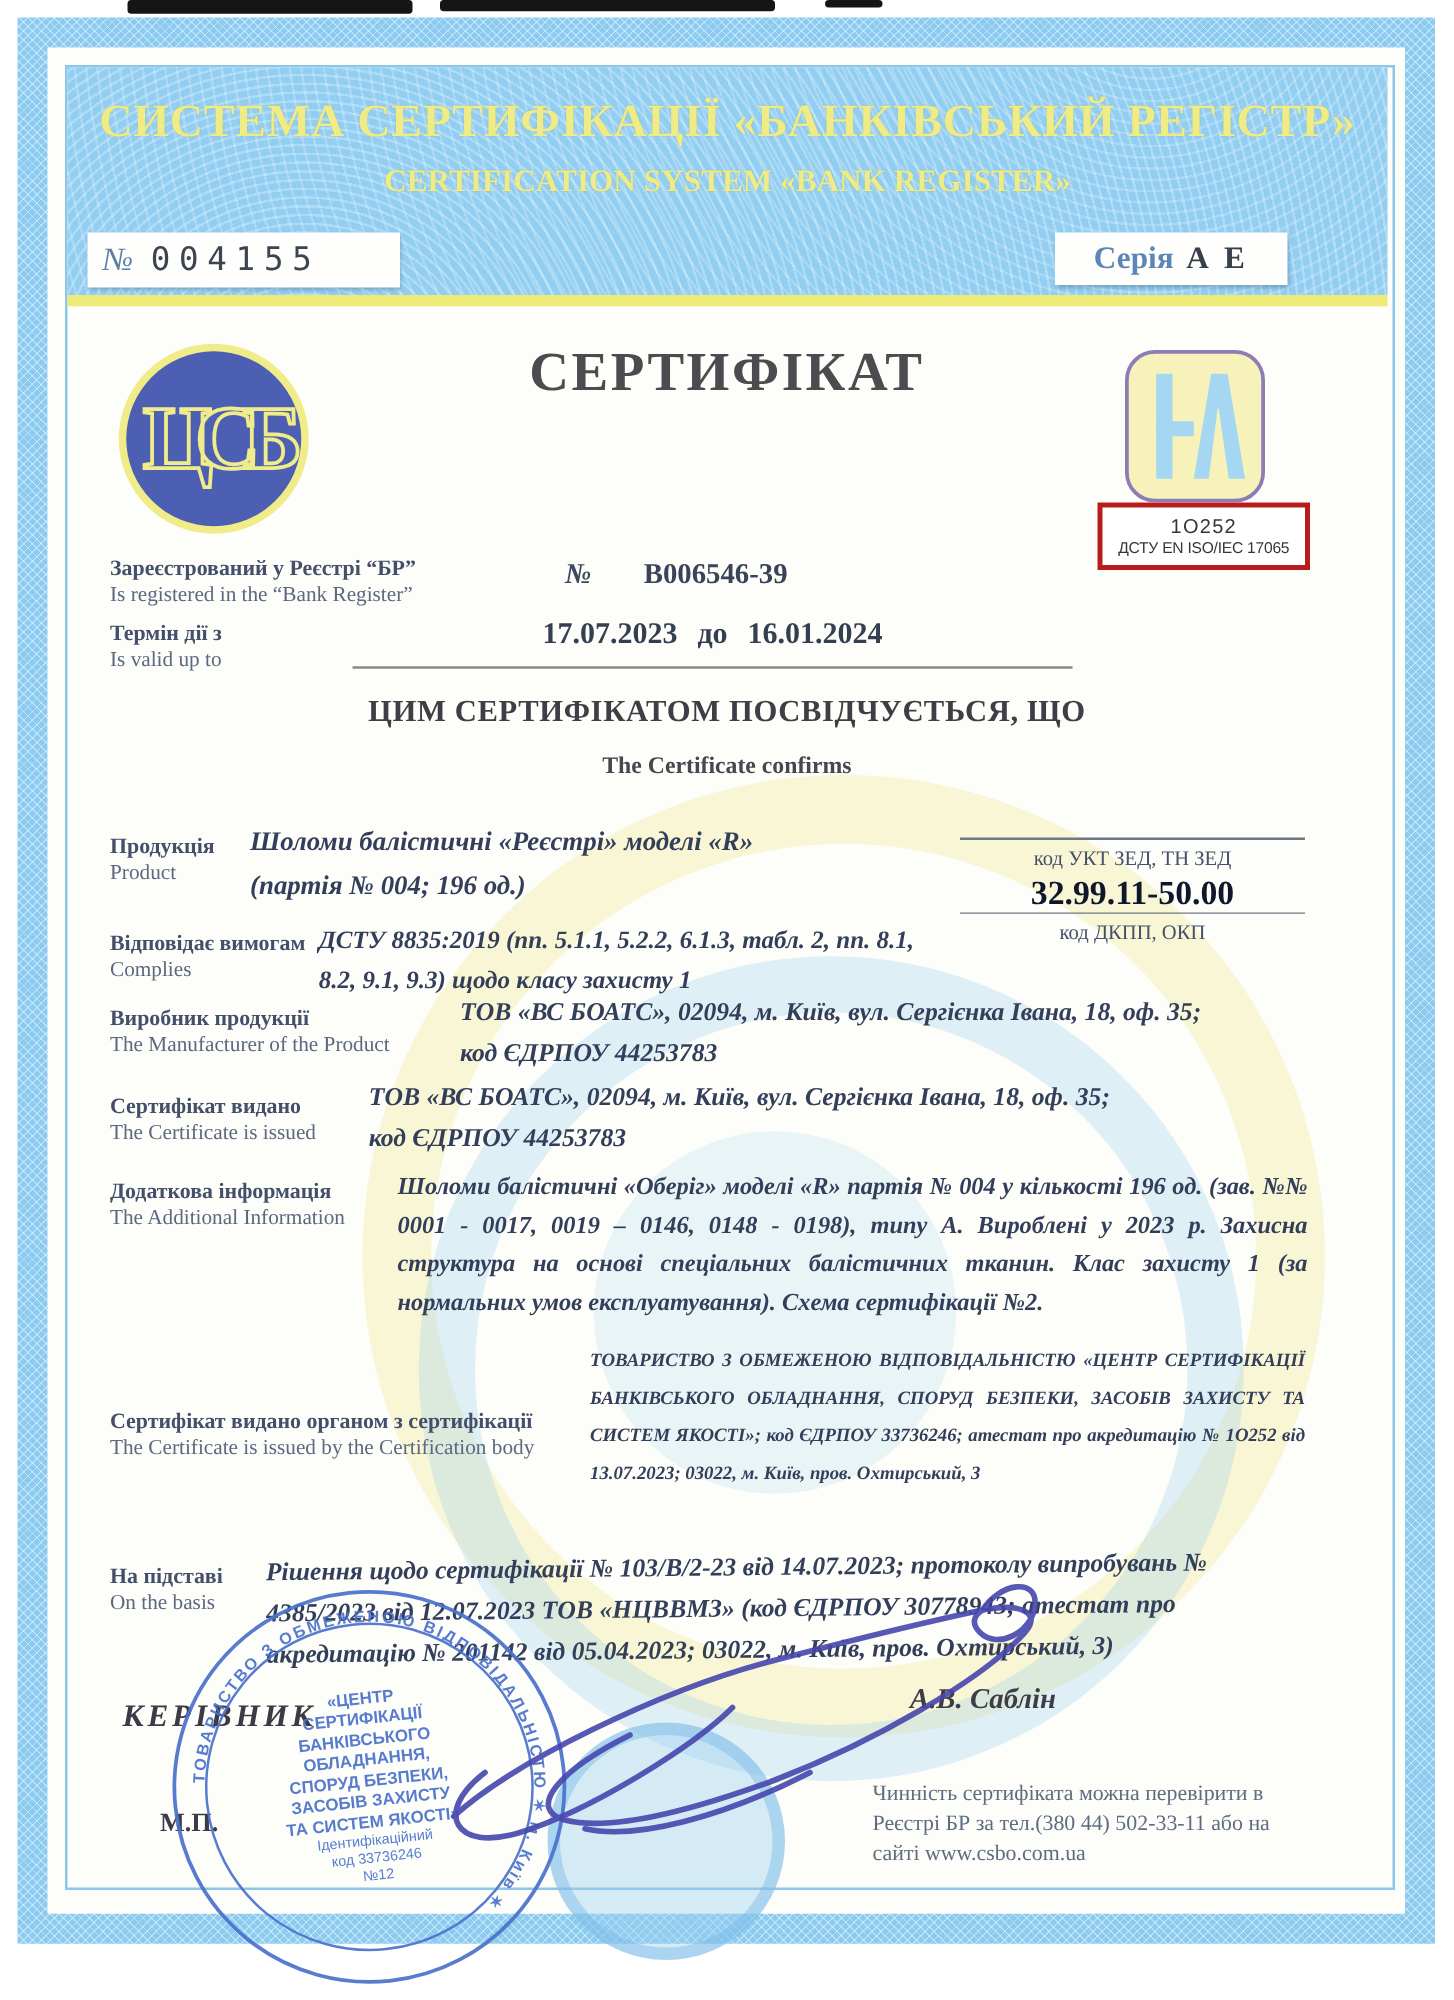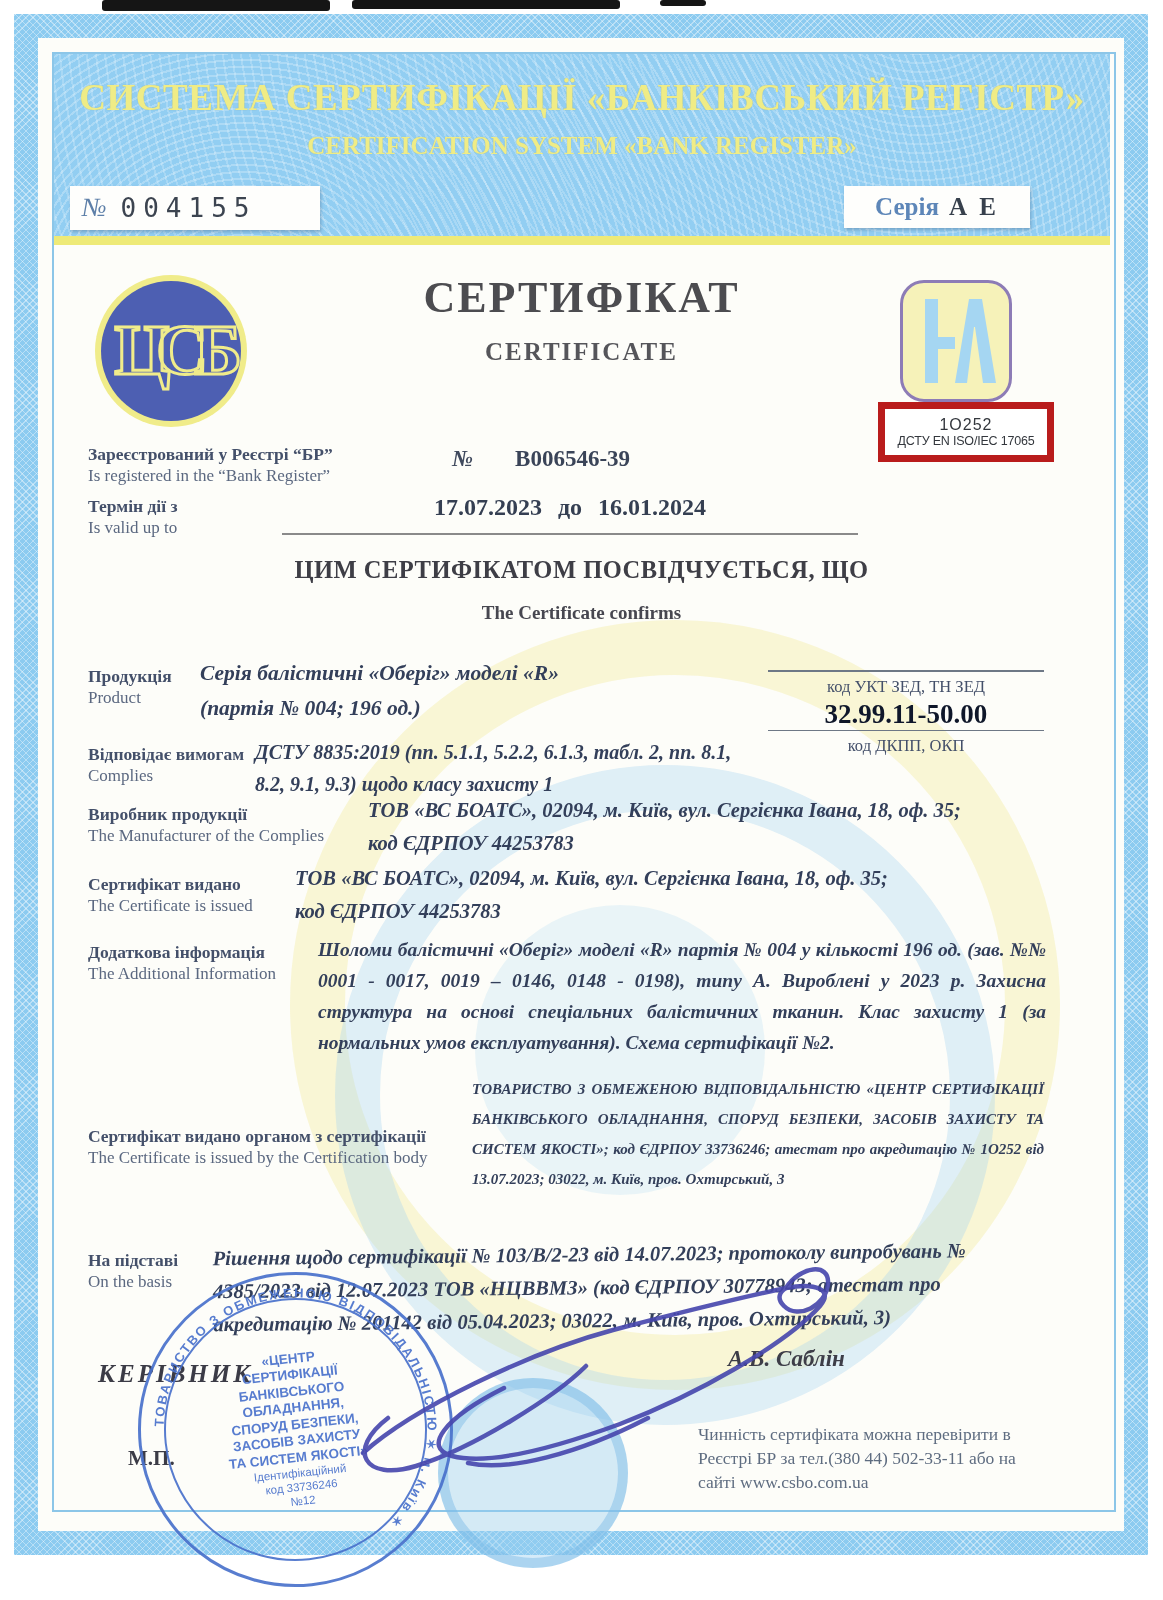--- a/index.html
+++ b/index.html
@@ -54,21 +54,21 @@
 
   
   .csb-logo{position:absolute;left:92px;top:272px;width:158px;height:158px;}
   .cert-title{position:absolute;left:0;right:0;top:272px;text-align:center;
         font-weight:bold;font-size:44px;letter-spacing:2px;color:#4c4c50;}
   .cert-title-en{position:absolute;left:0;right:0;top:338px;text-align:center;
         font-weight:bold;font-size:25px;letter-spacing:2px;color:#55555a;}
   .na-logo{position:absolute;left:900px;top:280px;width:106px;height:116px;background:#f6f2b9;
         border:3px solid #8d7cb6;border-radius:24px;display:flex;align-items:center;justify-content:center;}
   .accred-box{position:absolute;left:878px;top:402px;width:162px;height:46px;background:#fff;
-        border:7px solid #b91c1c;display:flex;flex-direction:column;align-items:center;justify-content:center;
+        border:4px solid #b91c1c;display:flex;flex-direction:column;align-items:center;justify-content:center;
         font-family:"Liberation Sans",sans-serif;color:#33373d;}
   .accred-num{font-size:16px;letter-spacing:1px;}
   .accred-std{font-size:12.5px;letter-spacing:-0.2px;}
 
   
   .label{position:absolute;line-height:21px;}
   .label .uk{font-weight:bold;font-size:17.5px;color:#44506a;display:block;}
   .label .en{font-size:17px;color:#5b6880;display:block;}
   .val{position:absolute;font-weight:bold;font-style:italic;color:#333f5a;}
 
@@ -168,21 +168,20 @@
 
   <div class="csb-logo">
     <svg width="158" height="158" viewBox="0 0 158 158">
       <circle cx="79" cy="79" r="76" fill="#f0ec8a"></circle>
       <circle cx="79" cy="79" r="70" fill="#4d5fb2"></circle>
       <text x="79" y="102" text-anchor="middle" font-family="Liberation Serif, serif" font-size="72" font-weight="bold" fill="none" stroke="#f0ec8a" stroke-width="3" letter-spacing="-14">ЦСБ</text>
     </svg>
   </div>
 
   <div class="cert-title">СЕРТИФІКАТ</div>
-  <div class="cert-title-en">CERTIFICATE</div>
 
   <div class="na-logo">
     <svg width="86" height="96" viewBox="0 0 86 96">
       <g fill="#a5d6f2">
         <rect x="12" y="6" width="13" height="84"></rect>
         <rect x="12" y="44" width="30" height="12"></rect>
         <polygon points="42,90 56,6 69,6 83,90 70,90 62,34 61,34 54,90"></polygon>
       </g>
     </svg>
   </div>
@@ -207,40 +206,40 @@
   <div class="valid-rule"></div>
 
   <div class="confirm-uk">ЦИМ СЕРТИФІКАТОМ ПОСВІДЧУЄТЬСЯ, ЩО</div>
   <div class="confirm-en">The Certificate confirms</div>
 
   <div class="label prod-label">
     <span class="uk">Продукція</span>
     <span class="en">Product</span>
   </div>
   <div class="val prod-val">
-    <span>Серія балістичні «Оберіг» моделі «R»</span><br>
+    <span>Шоломи балістичні «Реєстрі» моделі «R»</span><br>
     <span>(партія № 004; 196 од.)</span>
   </div>
   <div class="codes">
     <div class="rule"></div>
     <span class="code-lbl">код УКТ ЗЕД, ТН ЗЕД</span>
     <span class="code-val">32.99.11-50.00</span>
     <div class="rule"></div>
     <span class="code-lbl">код ДКПП, ОКП</span>
   </div>
 
   <div class="label comp-label">
     <span class="uk">Відповідає вимогам</span>
     <span class="en">Complies</span>
   </div>
   <div class="val comp-val">ДСТУ 8835:2019 (пп. 5.1.1, 5.2.2, 6.1.3, табл. 2, пп. 8.1, 8.2, 9.1, 9.3) щодо класу захисту 1</div>
 
   <div class="label manu-label">
     <span class="uk">Виробник продукції</span>
-    <span class="en">The Manufacturer of the Complies</span>
+    <span class="en">The Manufacturer of the Product</span>
   </div>
   <div class="val manu-val">ТОВ «ВС БОАТС», 02094, м. Київ, вул. Сергієнка Івана, 18, оф. 35;
 код ЄДРПОУ 44253783</div>
 
   <div class="label issued-label">
     <span class="uk">Сертифікат видано</span>
     <span class="en">The Certificate is issued</span>
   </div>
   <div class="val issued-val">ТОВ «ВС БОАТС», 02094, м. Київ, вул. Сергієнка Івана, 18, оф. 35;
 код ЄДРПОУ 44253783</div>

